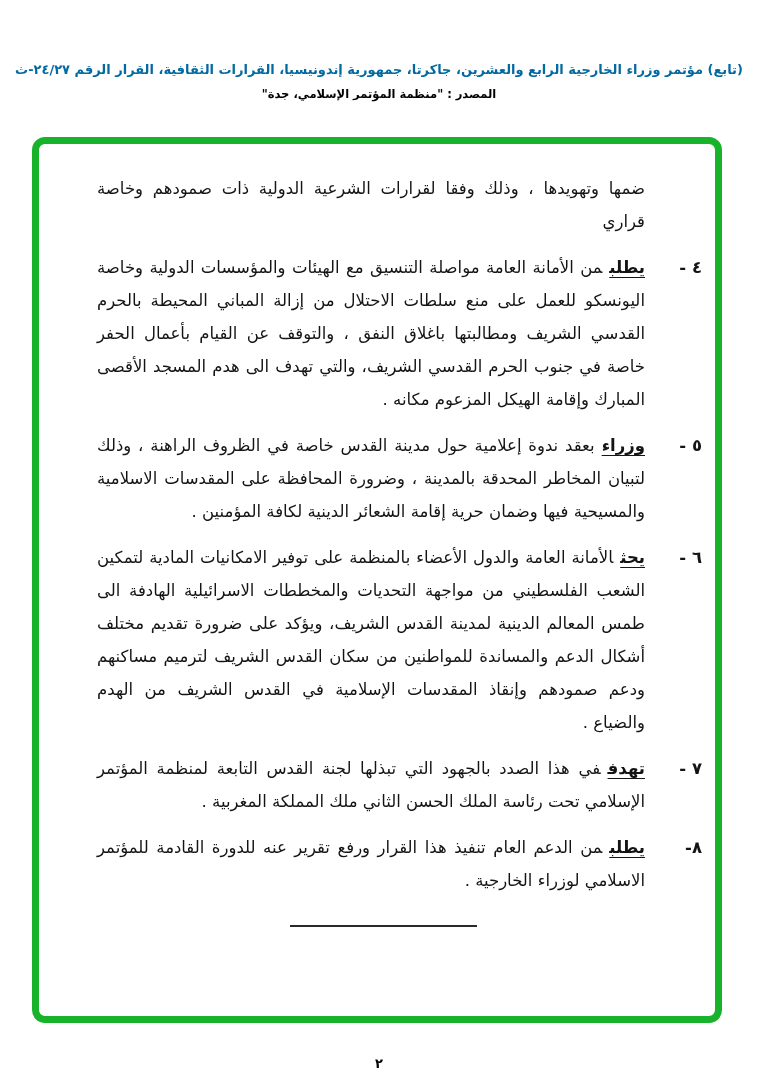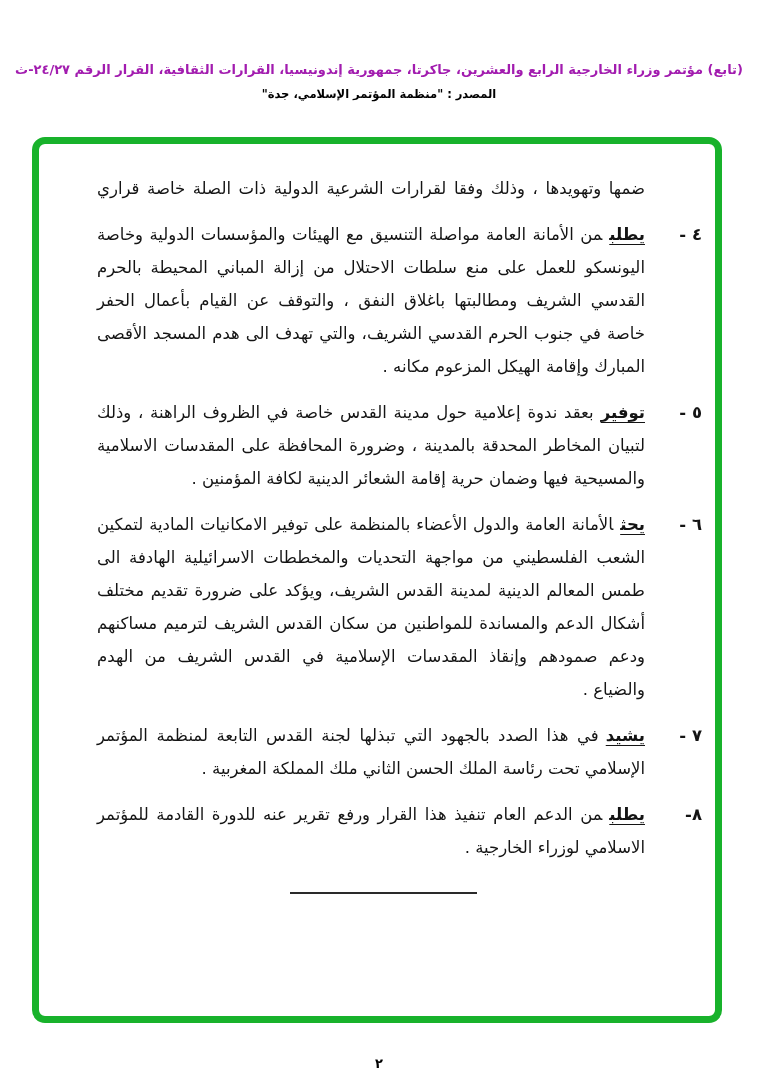--- a/index.html
+++ b/index.html
@@ -4,21 +4,21 @@
 <style>
   html,body{margin:0;padding:0;}
   body{
     width:758px;height:1078px;background:#ffffff;position:relative;overflow:hidden;
     font-family:"DejaVu Sans", sans-serif;color:#111111;
   }
   .header{
     position:absolute;top:62px;left:0;width:758px;text-align:center;direction:rtl;
   }
   .header-line1{
-    font-weight:bold;font-size:13px;white-space:nowrap;color:#a21caf;letter-spacing:0.2px;
+    font-weight:bold;font-size:13px;white-space:nowrap;color:#0369a1;letter-spacing:0.2px;
   }
   .header-line2{
     font-weight:bold;font-size:11.5px;margin-top:10px;color:#000;
   }
   .doc-frame{
     position:absolute;left:32px;top:137px;width:690px;height:886px;box-sizing:border-box;
     border:7px solid #18B22B;border-radius:13px;background:#fff;
   }
   .content{
     position:absolute;left:97px;top:172px;width:605px;direction:rtl;
@@ -55,41 +55,41 @@
 <div class="header">
   <div class="header-line1">(تابع) مؤتمر وزراء الخارجية الرابع والعشرين، جاكرتا، جمهورية إندونيسيا، القرارات الثقافية، القرار الرقم ٢٤/٢٧-ث</div>
   <div class="header-line2">المصدر :  "منظمة المؤتمر الإسلامي، جدة"</div>
 </div>
 
 <div class="doc-frame"></div>
 
 <div class="content">
 
   <div class="intro">
-    <div class="intro-line1">ضمها وتهويدها ، وذلك وفقا لقرارات الشرعية الدولية ذات الصلة خاصة قراري</div>
+    <div class="intro-line1">ضمها وتهويدها ، وذلك وفقا لقرارات الشرعية الدولية ذات صمودهم وخاصة قراري</div>
   </div>
 
   <div class="res-item">
     <div class="marker">٤ -</div>
     <div class="itext"><span class="lead">يطلب</span><span>من الأمانة العامة مواصلة التنسيق مع الهيئات والمؤسسات الدولية وخاصة اليونسكو للعمل على منع سلطات الاحتلال من إزالة المباني المحيطة بالحرم القدسي الشريف ومطالبتها باغلاق النفق ، والتوقف عن القيام بأعمال الحفر خاصة في جنوب الحرم القدسي الشريف، والتي تهدف الى هدم المسجد الأقصى المبارك وإقامة الهيكل المزعوم مكانه .</span></div>
   </div>
 
   <div class="res-item">
     <div class="marker">٥ -</div>
-    <div class="itext"><span class="lead">توفير</span><span>بعقد ندوة إعلامية حول مدينة القدس خاصة في الظروف الراهنة ، وذلك لتبيان المخاطر المحدقة بالمدينة ، وضرورة المحافظة على المقدسات الاسلامية والمسيحية فيها وضمان حرية إقامة الشعائر الدينية لكافة المؤمنين .</span></div>
+    <div class="itext"><span class="lead">وزراء</span><span>بعقد ندوة إعلامية حول مدينة القدس خاصة في الظروف الراهنة ، وذلك لتبيان المخاطر المحدقة بالمدينة ، وضرورة المحافظة على المقدسات الاسلامية والمسيحية فيها وضمان حرية إقامة الشعائر الدينية لكافة المؤمنين .</span></div>
   </div>
 
   <div class="res-item">
     <div class="marker">٦ -</div>
     <div class="itext"><span class="lead">يحث</span><span>الأمانة العامة والدول الأعضاء بالمنظمة على توفير الامكانيات المادية لتمكين الشعب الفلسطيني من مواجهة التحديات والمخططات الاسرائيلية الهادفة الى طمس المعالم الدينية لمدينة القدس الشريف، ويؤكد على ضرورة تقديم مختلف أشكال الدعم والمساندة للمواطنين من سكان القدس الشريف لترميم مساكنهم ودعم صمودهم وإنقاذ المقدسات الإسلامية في القدس الشريف من الهدم والضياع .</span></div>
   </div>
 
   <div class="res-item">
     <div class="marker">٧ -</div>
-    <div class="itext"><span class="lead">يشيد</span><span>في هذا الصدد بالجهود التي تبذلها لجنة القدس التابعة لمنظمة المؤتمر الإسلامي تحت رئاسة الملك الحسن الثاني ملك المملكة المغربية .</span></div>
+    <div class="itext"><span class="lead">تهدف</span><span>في هذا الصدد بالجهود التي تبذلها لجنة القدس التابعة لمنظمة المؤتمر الإسلامي تحت رئاسة الملك الحسن الثاني ملك المملكة المغربية .</span></div>
   </div>
 
   <div class="res-item">
     <div class="marker">٨-</div>
     <div class="itext"><span class="lead">يطلب</span><span>من الدعم العام تنفيذ هذا القرار ورفع تقرير عنه للدورة القادمة للمؤتمر الاسلامي لوزراء الخارجية .</span></div>
   </div>
 
   <div class="separator"></div>
 
 </div>

